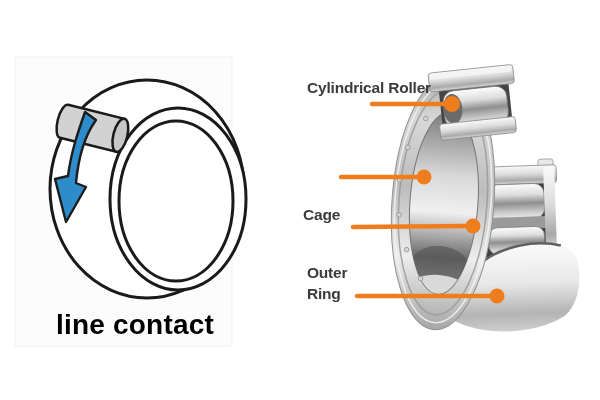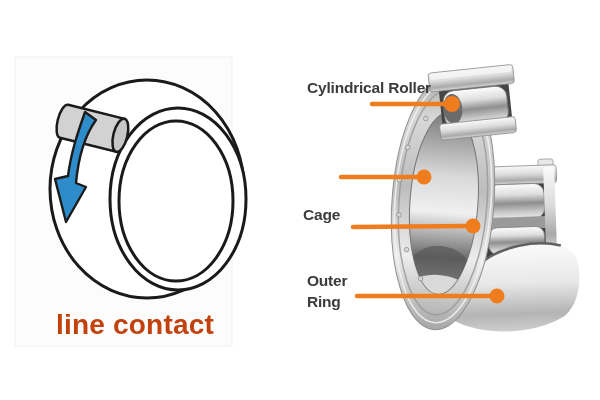--- a/index.html
+++ b/index.html
@@ -7,26 +7,26 @@
     position:relative;width:600px;height:400px;background:#ffffff;overflow:hidden;
     font-family:"Liberation Sans",sans-serif;
   }
   .stage svg{position:absolute;left:0;top:0;}
   .callout-label{
     position:absolute;color:#3b3b3b;font-weight:700;font-size:15.5px;
     line-height:1.34;letter-spacing:-0.2px;white-space:pre-line;
   }
   .caption{
     position:absolute;left:56px;top:309px;width:176px;
-    font-size:28px;font-weight:800;color:#c2410c;letter-spacing:0.2px;
+    font-size:28px;font-weight:800;color:#000000;letter-spacing:0.2px;
   }
   .lbl-cyl-roller{left:307px;top:78px;}
   .lbl-inner-ring{left:290px;top:145px;}
   .lbl-cage{left:303px;top:205px;}
-  .lbl-outer-ring{left:307px;top:263px;width:66px;margin-top:8px;}
+  .lbl-outer-ring{left:307px;top:263px;width:66px;}
 </style>
 </head>
 <body>
 
 <div class="stage">
 
   <svg width="600" height="400" viewBox="0 0 600 400">
     <defs>
       <linearGradient id="gRail" x1="0" y1="0" x2="0" y2="1">
         <stop offset="0" stop-color="#fafafa"></stop>

